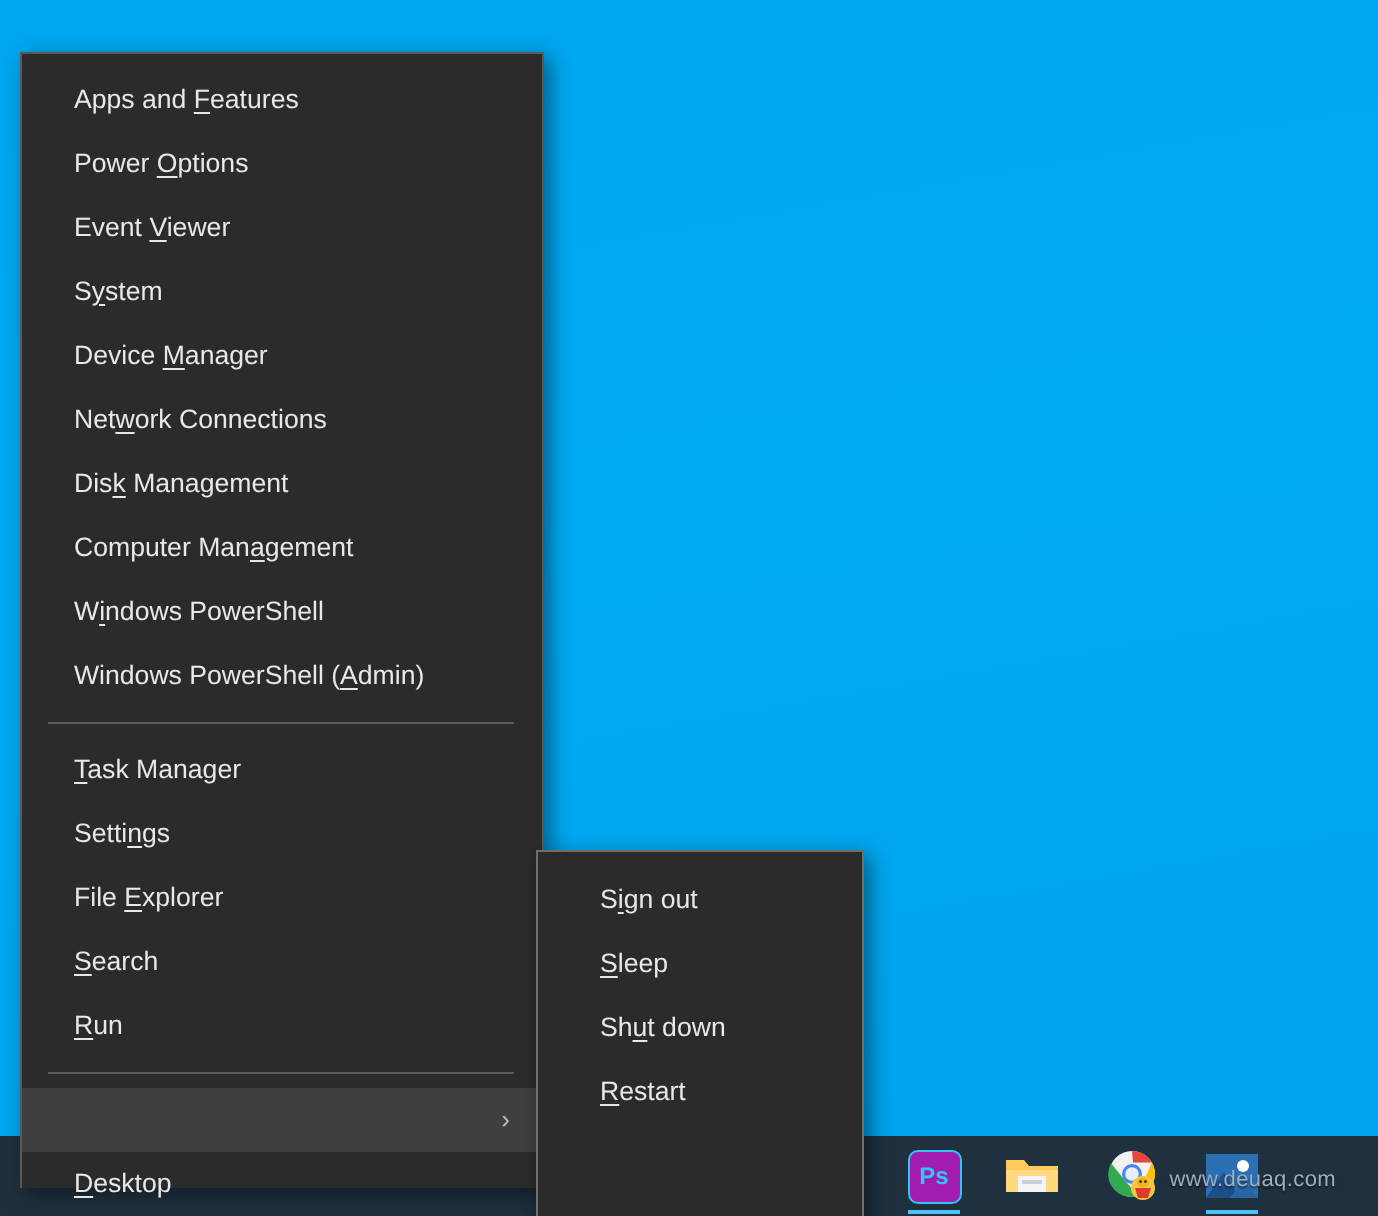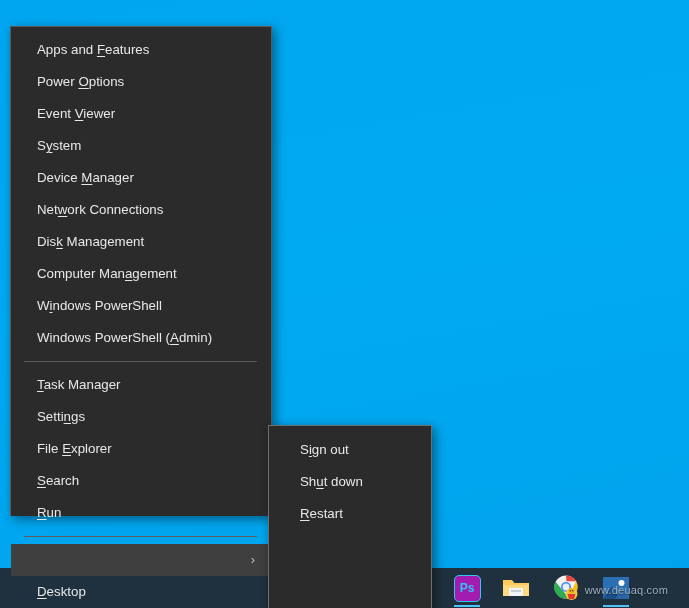--- a/index.html
+++ b/index.html
@@ -23,21 +23,21 @@
     height: 608px;
     background: linear-gradient(170deg, #00a6f0 0%, #00aaf2 45%, #00a2ec 100%);
   }
 
   
   #winx-menu {
     position: absolute;
     left: 10px;
     top: 26px;
     width: 262px;
-    height: 490px;
+    height: 568px;
     background: #2b2b2b;
     border: 1px solid #5a5a5a;
     border-bottom: none;
     box-sizing: border-box;
     box-shadow: 3px 3px 10px rgba(0,0,0,0.45);
     z-index: 20;
     padding-top: 7px;
   }
 
   .menu-item {
@@ -203,20 +203,21 @@
     <div class="menu-item selected">
       <span class="chev">›</span>
     </div>
     <div class="menu-item"><span><span class="acc">D</span>esktop</span></div>
   </div>
 
 </div>
 
 <div id="submenu">
   <div class="menu-item"><span>S<span class="acc">i</span>gn out</span></div>
+  <div class="menu-item"><span><span class="acc">S</span>leep</span></div>
   <div class="menu-item"><span>Sh<span class="acc">u</span>t down</span></div>
   <div class="menu-item"><span><span class="acc">R</span>estart</span></div>
 </div>
 
 <div id="taskbar"></div>
 
 <div id="search-box" title=""></div>
 
 <div class="tb-icon" id="tb-taskview">
   <svg width="24" height="20" viewBox="0 0 24 20">

